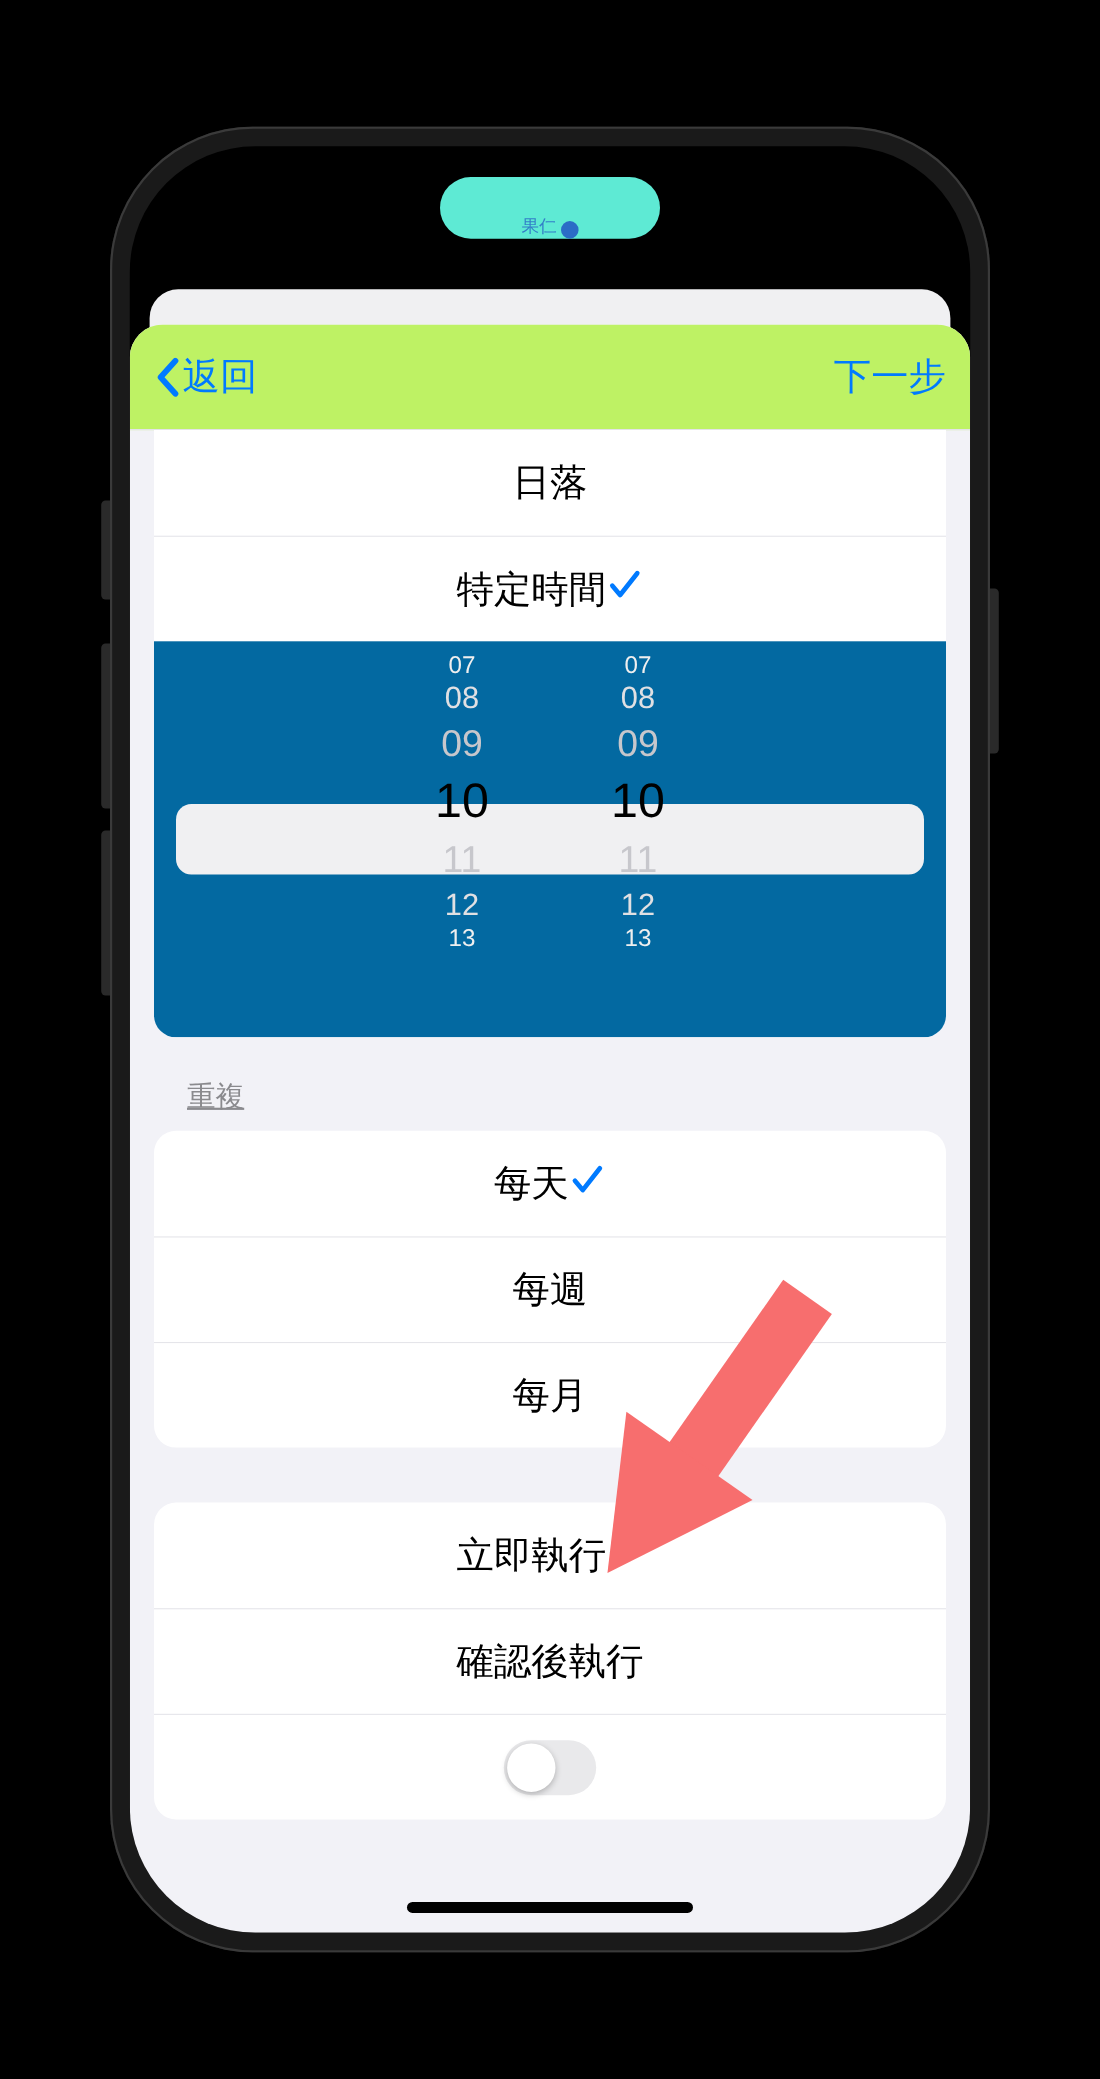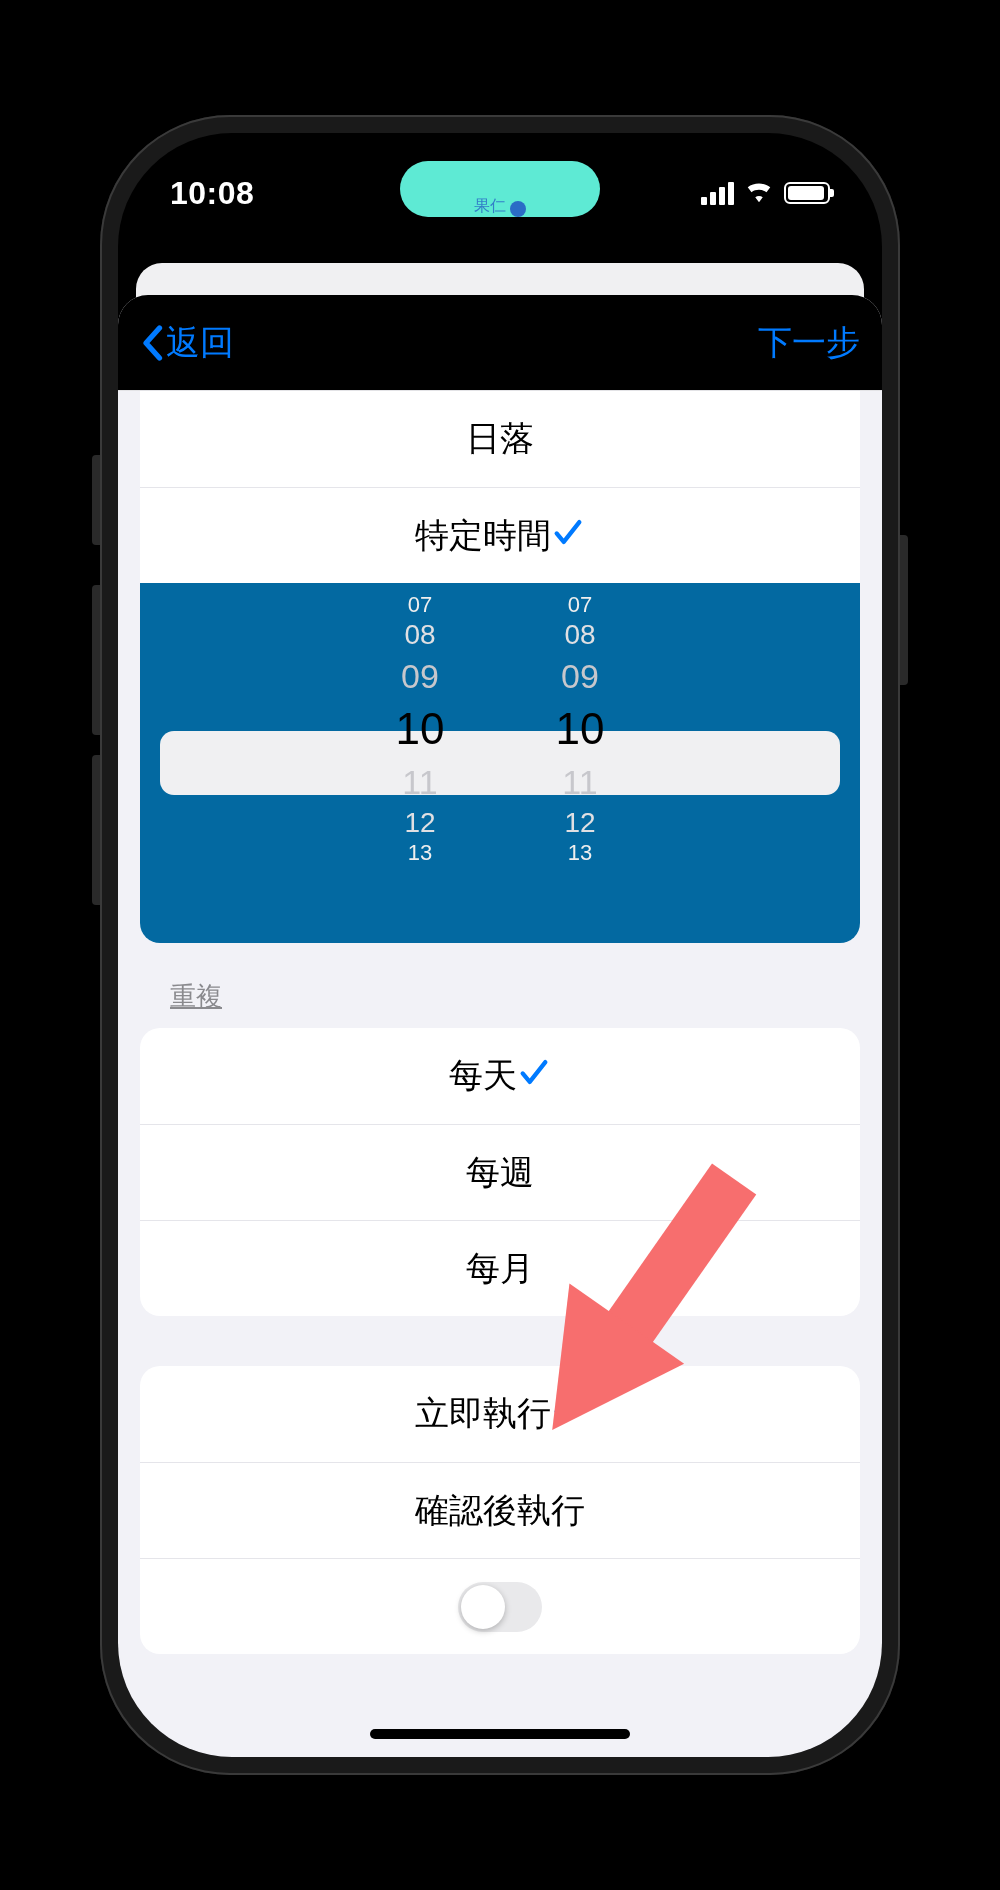--- a/index.html
+++ b/index.html
@@ -119,21 +119,21 @@
       overflow: hidden;
       display: flex;
       flex-direction: column;
     }
     .nav-bar {
       height: 96px;
       display: flex;
       align-items: center;
       justify-content: space-between;
       padding: 0 22px;
-      background: #000000;
+      background: #bef264;
       border-bottom: 1px solid #e3e3e6;
       gap: 24px;
     }
     .nav-back {
       display: flex; align-items: center; gap: 2px;
       color: #007aff; font-size: 34px;
     }
     .chevron-left { width:24px; height:36px; }
     .nav-next { color:#007aff; font-size:34px; }
     .content {
@@ -215,39 +215,20 @@
 <div class="phone-frame">
   <div class="side-btn b1"></div>
   <div class="side-btn b2"></div>
   <div class="screen">
 
     <div class="dynamic-island">
       <span class="island-text">果仁</span>
       <span class="island-dot"></span>
     </div>
 
-    <div class="status-bar">
-      <div class="status-time">10:08</div>
-      <div class="status-icons">
-        <div class="signal-icon">
-          <span></span>
-            <span></span>
-            <span></span>
-            <span></span>
-        </div>
-        <div class="wifi-icon">
-          <svg viewBox="0 0 24 18" fill="#fff">
-              <path d="M12 18l-3-4c1.8-1.4 4.2-1.4 6 0l-3 4zm-6-8l-3-4c5-4 13-4 18 0l-3 4c-3.3-2.6-8.7-2.6-12 0z"></path>
-            </svg>
-        </div>
-        <div class="battery-icon">
-          <div class="battery-fill"></div>
-        </div>
-      </div>
-    </div>
 
     <div class="sheet-backdrop"></div>
     <div class="sheet-peek"></div>
 
     <div class="sheet">
 
       <div class="nav-bar">
         <div class="nav-back">
           <svg class="chevron-left" viewBox="0 0 14 24" fill="none" stroke="#007aff" stroke-width="3.5" stroke-linecap="round" stroke-linejoin="round">
               <polyline points="12,2 3,12 12,22"></polyline>

